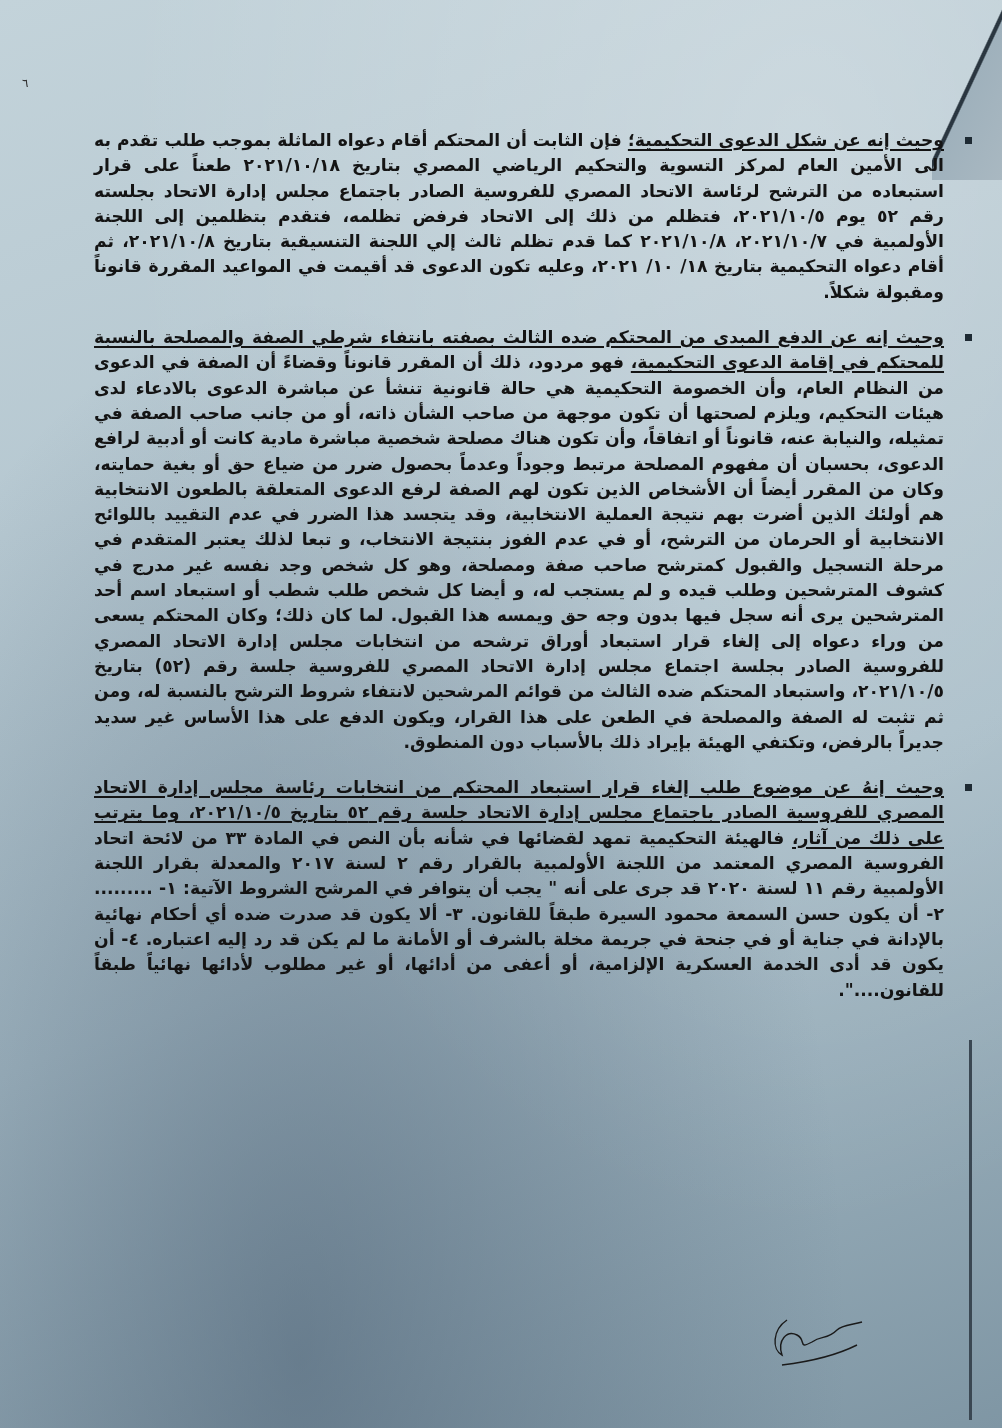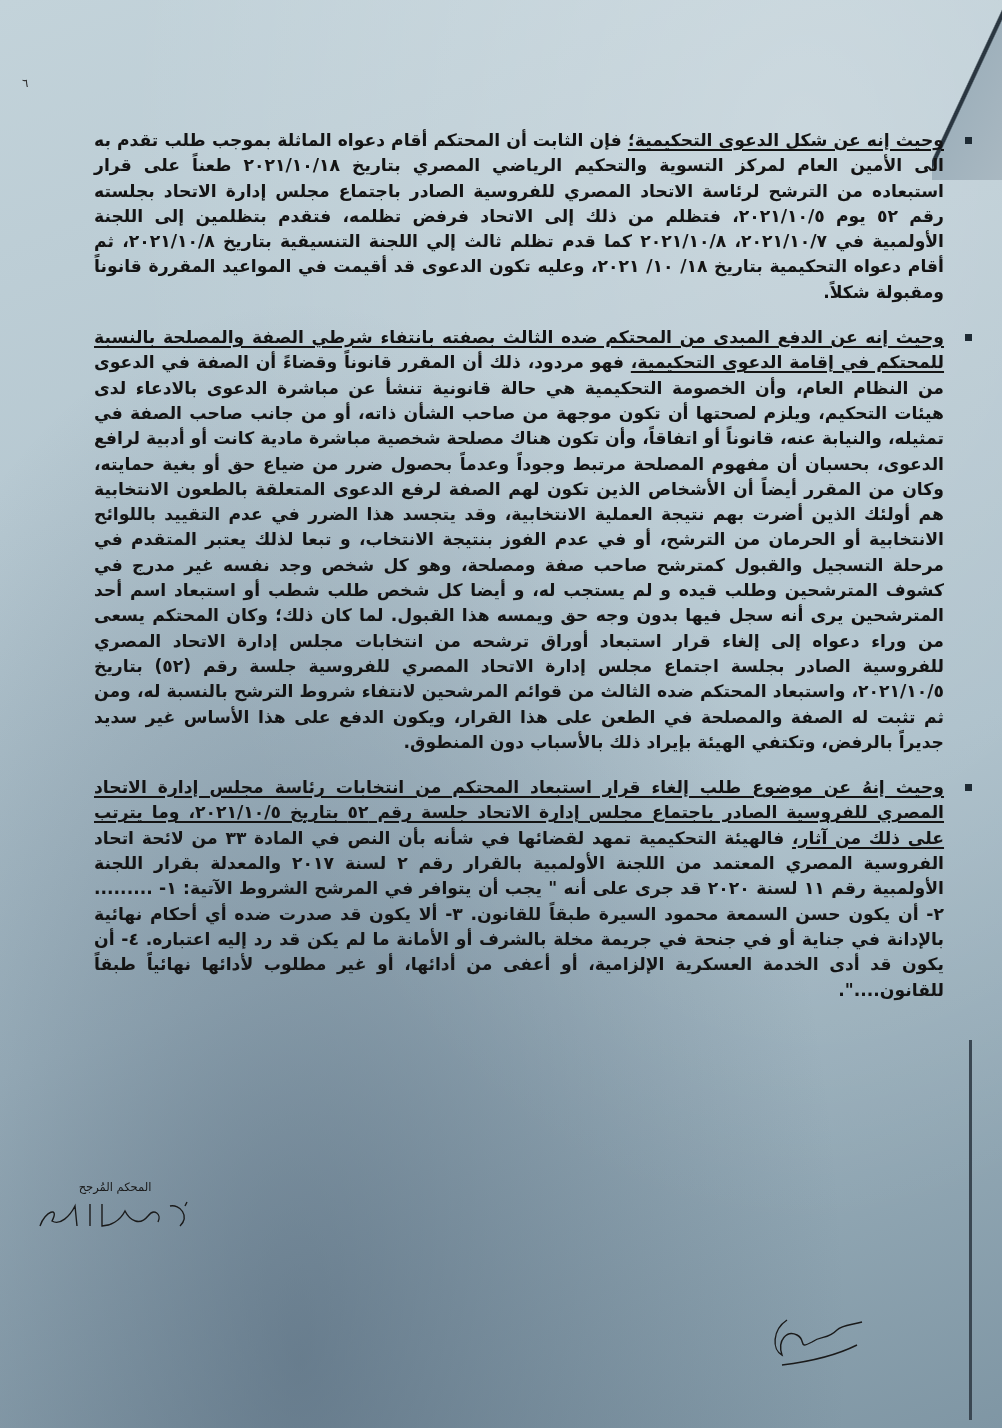--- a/index.html
+++ b/index.html
@@ -70,26 +70,20 @@
     </p>
     <p class="para">
       <span class="bullet"></span>
       <span class="u">وحيث إنهُ عن موضوع طلب إلغاء قرار استبعاد المحتكم من انتخابات رئاسة مجلس إدارة الاتحاد المصري للفروسية الصادر باجتماع مجلس إدارة الاتحاد جلسة رقم ٥٢ بتاريخ ٢٠٢١/١٠/٥، وما يترتب على ذلك من آثار،</span><span> فالهيئة التحكيمية تمهد لقضائها في شأنه بأن النص في المادة ٣٣ من لائحة اتحاد الفروسية المصري المعتمد من اللجنة الأولمبية بالقرار رقم ٢ لسنة ٢٠١٧ والمعدلة بقرار اللجنة الأولمبية رقم ١١ لسنة ٢٠٢٠ قد جرى على أنه " يجب أن يتوافر في المرشح الشروط الآتية: ١- ......... ٢- أن يكون حسن السمعة محمود السيرة طبقاً للقانون. ٣- ألا يكون قد صدرت ضده أي أحكام نهائية بالإدانة في جناية أو في جنحة في جريمة مخلة بالشرف أو الأمانة ما لم يكن قد رد إليه اعتباره. ٤- أن يكون قد أدى الخدمة العسكرية الإلزامية، أو أعفى من أدائها، أو غير مطلوب لأدائها نهائياً طبقاً للقانون....".</span>
     </p>
   </div>
 
   <div class="signatures">
 
 
-    <div class="sig" style="left:30px; top:0px; width:170px; height:70px;">
-      <span class="sig-label" style="text-align:center;">المحكم المُرجح</span>
-      <svg width="170" height="45" viewBox="0 0 170 45" style="left:0; top:16px;">
-        <path d="M10 30 C15 15, 30 10, 22 25 C30 30, 40 20, 45 10 L47 30 M60 8 L60 30 M72 8 L72 30 C80 30, 90 25, 95 15 C100 25, 110 30, 118 20 C124 12, 132 18, 128 26 M140 10 C150 8, 160 20, 150 30 M155 10 l2 -4" fill="none" stroke="#1a1a1a" stroke-width="1.4"></path>
-      </svg>
-    </div>
 
     <div class="sig" style="right:125px; top:130px; width:110px; height:60px;">
       <svg width="110" height="60" viewBox="0 0 110 60" style="right:0; top:0;">
         <path d="M20 10 C5 20, 5 40, 15 45 C10 30, 20 20, 30 25 C40 30, 30 40, 45 32 C55 25, 60 30, 70 20 C75 15, 85 15, 95 12 M15 55 C40 52, 70 45, 90 35" fill="none" stroke="#1a1a1a" stroke-width="1.4"></path>
       </svg>
     </div>
   </div>
 </div>
 
 </body></html>

